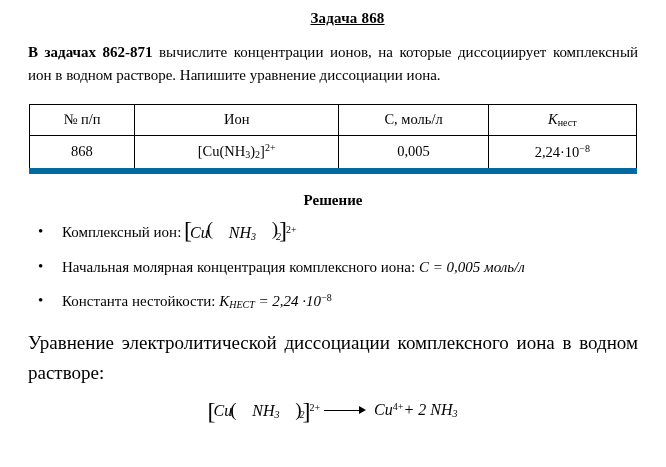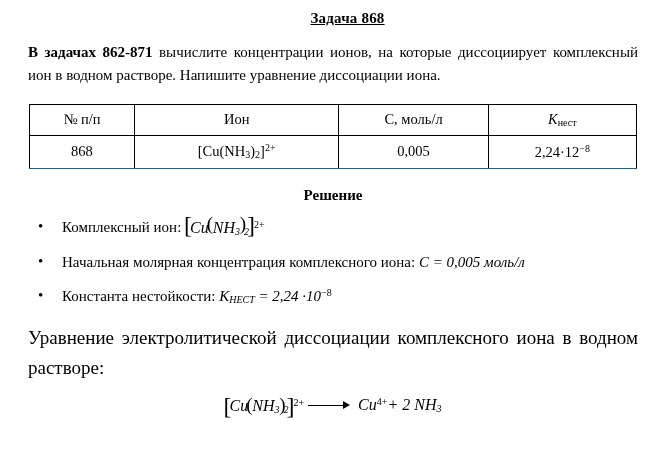--- a/index.html
+++ b/index.html
@@ -50,21 +50,21 @@
     text-align: center;
     padding: 3px 2px;
     font-weight: normal;
   }
   table.data thead th {
     height: 24px;
     margin-top: 35px;
   }
   table.data tbody td {
     height: 26px;
-    border-bottom: 1px solid #0369a1;
+    border-bottom: 6px solid #0369a1;
   }
   .col1 { width: 104px; }
   .col2 { width: 206px; }
   .col3 { width: 150px; }
   .col4 { width: 148px; }
   sub { font-size: 10px; vertical-align: -0.22em; }
   sup { font-size: 10px; vertical-align: 0.5em; }
   .section-head {
     text-align: center;
     font-weight: bold;
@@ -110,21 +110,21 @@
     top: -2px;
     font-size: 24px;
     line-height: 0.92;
     font-style: normal;
   }
   .brk:before { content: "["; left: -1px; }
   .brk:after  { content: "]"; right: -1px; }
   .paren {
     position: relative;
     display: inline-block;
-    padding: 0 4px;
+    padding: 0 20px;
   }
   .paren:before, .paren:after {
     position: absolute;
     top: -2px;
     font-size: 19px;
     line-height: 1;
     font-style: normal;
   }
   .paren:before { content: "("; left: -2px; }
   .paren:after  { content: ")"; right: -2px; }
@@ -182,21 +182,21 @@
         <th class="col2">Ион</th>
         <th class="col3">C, моль/л</th>
         <th class="col4"><span class="mathi">K</span><sub>нест</sub></th>
       </tr>
     </thead>
     <tbody>
       <tr>
         <td>868</td>
         <td><span>[Cu(NH</span><sub>3</sub><span>)</span><sub>2</sub><span>]</span><sup>2+</sup></td>
         <td>0,005</td>
-        <td><span>2,24·12</span><sup>−8</sup></td>
+        <td><span>2,24·10</span><sup>−8</sup></td>
       </tr>
     </tbody>
   </table>
 
   <div class="section-head">Решение</div>
 
   <ul class="bullets">
     <li>
       <span>Комплексный ион:</span>
       <span class="formula-inline"><span class="brk"><span class="mathi">Cu</span><span class="paren"><span class="mathi">NH</span><sub class="mathi">3</sub></span><sub class="mathi">2</sub></span><sup>2+</sup></span>

